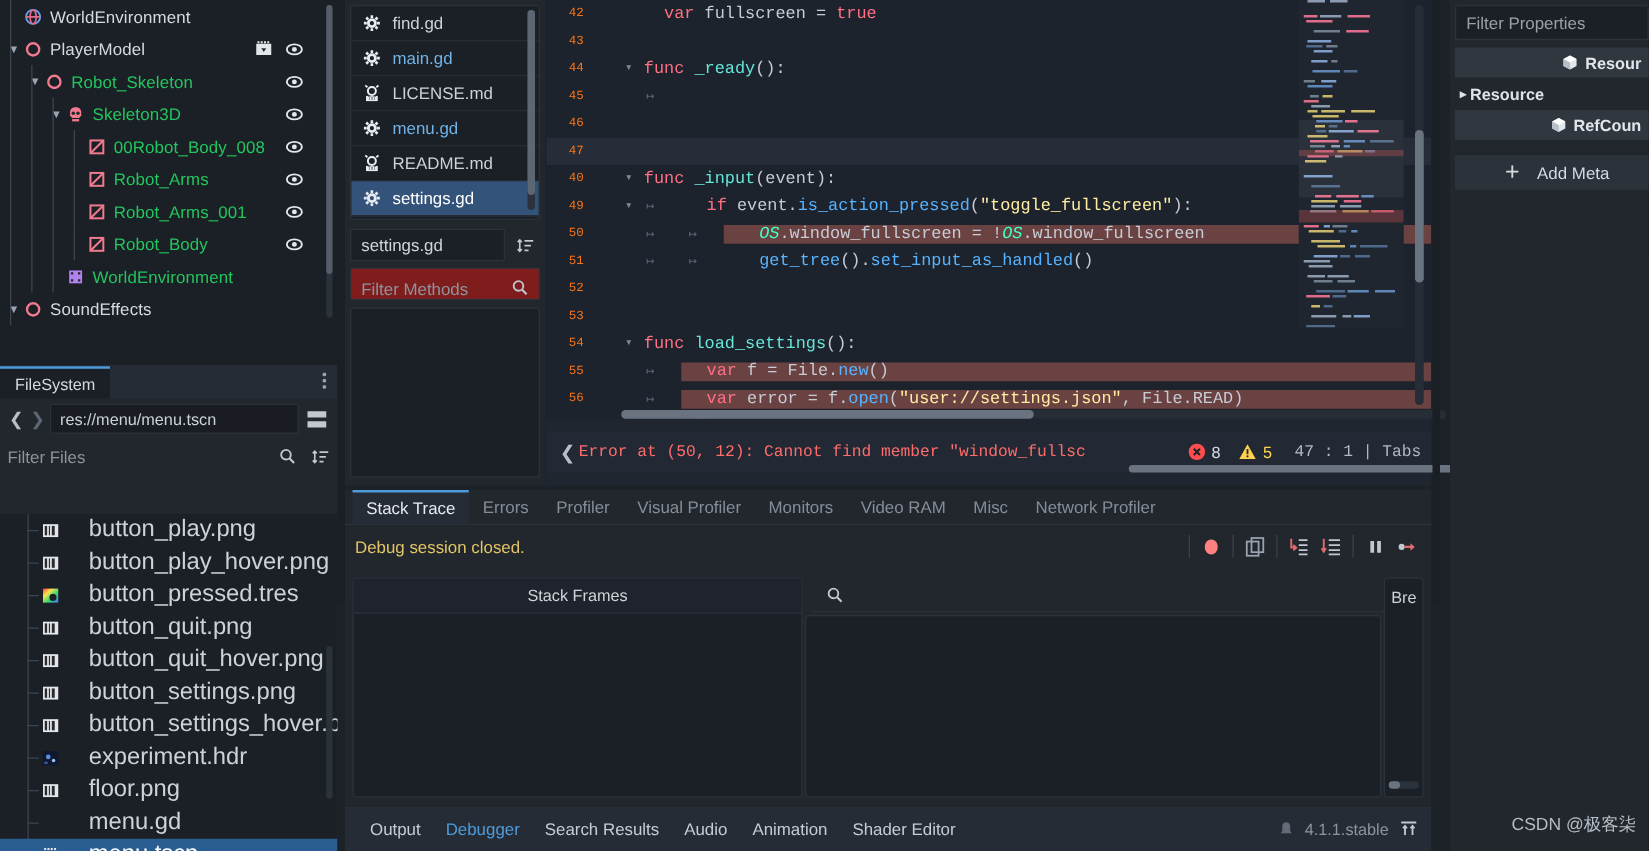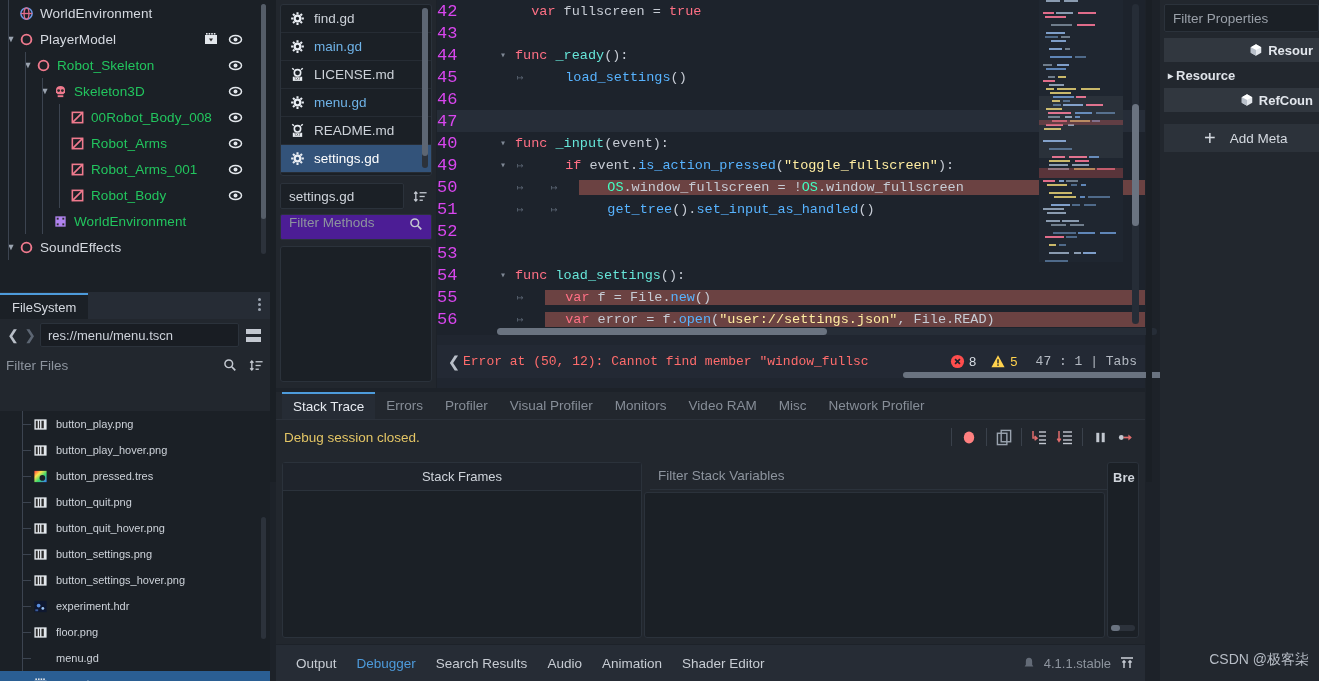--- a/index.html
+++ b/index.html
@@ -44,59 +44,59 @@
   .navbtn.dim { color:#5d6673; }
   .path-box { flex:1; height:24px; background:#191d23; border:1px solid #2b323b; border-radius:2px;
               display:flex; align-items:center; padding:0 7px; font-size:13px; color:#ccd1d9; }
   .sq-btn { width:22px; height:22px; display:flex; flex-direction:column; gap:3px; align-items:center; justify-content:center; }
   .sq-btn i { width:15px; height:5px; background:#c3c8d0; display:block; }
   .fs-filter { height:28px; display:flex; align-items:center; gap:4px; padding:0 2px 0 6px; background:#22272e; }
   .fs-filter .fi { flex:1; font-size:13.5px; color:#8d949e; }
   .fs-list { position:absolute; left:0; right:0; top:119px; bottom:0; background:#1b2026; overflow:hidden; }
   .fs-row { height:26px; display:flex; align-items:center; padding-left:22px; position:relative; }
   .fs-row.sel { background:#2a5e93; }
-  .fs-row .flabel { margin-left:7px; font-size:11px; color:#cdd2d9; }
+  .fs-row .flabel { margin-left:22px; font-size:19px; color:#cdd2d9; }
   .fs-row.sel .flabel { color:#ffffff; }
   .fs-tick { position:absolute; left:22px; top:13px; width:9px; height:1px; background:#3c4450; }
   .fs-trunk { position:absolute; left:22px; top:0; bottom:0; width:1px; background:#3c4450; }
   .fs-sb { position:absolute; right:4px; top:0; width:5px; background:#2c323b; border-radius:3px; }
 
   
   #script-col { position:absolute; left:276px; top:0; width:160px; height:388px; background:#22272e; }
   .sl-box { position:absolute; left:4px; top:4px; right:4px; height:172px; background:#1b2026;
             border:1px solid #2b323b; border-radius:3px; overflow:hidden; }
   .sl-row { height:28px; display:flex; align-items:center; padding-left:8px; border-bottom:1px solid #262c34; }
   .sl-row.sel { background:#33537a; }
   .sl-row .sname { margin-left:8px; font-size:13.5px; }
   .sl-sb { position:absolute; right:3px; top:3px; width:6px; height:160px; background:#2c323b; border-radius:3px; }
   .sl-sb i { position:absolute; left:0; top:0; width:6px; height:148px; background:#5d6673; border-radius:3px; display:block; }
   .sl-member { position:absolute; left:4px; top:182px; right:4px; height:28px; display:flex; align-items:center; gap:4px; }
   .member-box { flex:1; height:26px; background:#1b2026; border:1px solid #2b323b; border-radius:2px;
                 display:flex; align-items:center; padding:0 8px; font-size:13.5px; color:#d0d5dc; }
-  .sl-filter { position:absolute; left:4px; top:214px; right:4px; height:26px; background:#4c1d95;
-               border:1px solid #2b323b; border-radius:2px; display:flex; align-items:flex-start; padding:0 6px 0 8px; }
+  .sl-filter { position:absolute; left:4px; top:214px; right:4px; height:26px; background:#7f1d1d;
+               border:1px solid #2b323b; border-radius:2px; display:flex; align-items:flex-end; padding:0 6px 0 8px; }
   .sl-filter .fi { flex:1; font-size:13.5px; color:#8d949e; }
   .sl-empty { position:absolute; left:4px; top:246px; right:4px; bottom:6px; background:#1b2026;
               border:1px solid #2b323b; border-radius:3px; }
 
   
   #code-wrap { position:absolute; left:437px; top:0; width:708px; height:388px; background:#202630; }
   #code-area { position:absolute; left:0; top:0; right:0; height:335px; background:#1d232c; overflow:hidden; }
   .cline { height:22px; display:flex; align-items:center; font-family:"Liberation Mono", monospace;
            font-size:13.5px; white-space:pre; position:relative; }
   .cline.cur { background:#262d38; }
   .cline.errbg .codetext { background:#6b4242; }
-  .lnum { width:58px; flex:none; text-align:left; padding-right:10px; color:#d946ef; font-size:17px; }
+  .lnum { width:58px; flex:none; text-align:center; padding-right:10px; color:#f97316; font-size:10px; }
   .fold { width:16px; flex:none; text-align:center; color:#7e8794; font-size:10px; }
   .indmark { width:34px; flex:none; color:#5a6472; font-size:11px; padding-left:6px; }
   .codetext { flex:1; padding-left:4px; }
   .k  { color:#ff7085; }  
   .fn { color:#57b3ff; }  
   .fnd{ color:#66e6d9; }  
-  .ty { color:#42ffc2; }  
+  .ty { color:#42ffc2;font-style:italic; }  
   .st { color:#ffeda1; }
   .pl { color:#c6cbd4; }  
   .op { color:#c6cbd4; }
 
   
   #minimap { position:absolute; right:22px; top:0; width:84px; height:262px; background:#1f2630; overflow:hidden; }
   .mm { position:absolute; height:2px; }
   #mm-view { position:absolute; right:22px; top:96px; width:84px; height:62px; background:rgba(255,255,255,.05); }
   
   #code-vsb { position:absolute; right:6px; top:4px; width:7px; height:320px; background:#262d37; border-radius:4px; }
@@ -128,21 +128,21 @@
   .sf-head { height:28px; display:flex; align-items:center; justify-content:center;
              background:#1f242c; font-size:13px; color:#cfd4db; border-bottom:1px solid #2b323b; }
   .sv-col { flex:1; }
   .sv-filter { height:28px; background:#22272e; border-bottom:1px solid #2b323b;
                display:flex; align-items:center; padding:0 8px; }
   .sv-filter .fi { flex:1; font-size:13.5px; color:#8d949e; }
   .sv-body { position:absolute; left:368px; right:40px; top:100px; bottom:6px;
              background:#1b2026; border:1px solid #2b323b; border-radius:3px; }
   .bp-col { position:absolute; right:6px; top:70px; bottom:6px; width:32px;
             background:#1b2026; border:1px solid #2b323b; border-radius:3px; overflow:hidden; }
-  .bp-head { height:28px; display:flex; align-items:center; padding-left:5px; font-size:13px; color:#cfd4db;font-weight:bold; }
+  .bp-head { height:28px; display:flex; align-items:center; padding-left:5px; font-size:13px; color:#cfd4db; }
   .bp-sb { position:absolute; left:3px; bottom:6px; width:24px; height:6px; background:#2c323b; border-radius:3px; }
   .bp-sb i { position:absolute; left:0; top:0; width:9px; height:6px; background:#6a7380; border-radius:3px; display:block; }
 
   
   #bottombar { position:absolute; left:276px; top:645px; width:869px; height:36px;
                background:#262c35; display:flex; align-items:center; padding:0 10px; }
   .bb-item { padding:0 10px; font-size:13.5px; color:#c7ccd3; height:24px; display:flex; align-items:center; }
   .bb-item.active { color:#4d9bdb; }
   .bb-right { margin-left:auto; display:flex; align-items:center; gap:8px; }
   .ver { font-size:13px; color:#8d949e; }
@@ -671,21 +671,21 @@
     </div>
     <div class="sl-empty"></div>
   </div>
 
   <div id="code-wrap">
     <div id="code-area">
       <div id="code-lines">
           <div class="cline"><span class="lnum">42</span><span class="fold"></span><span class="codetext"><span class="pl">  </span><span class="k">var</span><span class="pl"> fullscreen </span><span class="op">=</span><span class="pl"> </span><span class="k">true</span></span></div>
           <div class="cline"><span class="lnum">43</span><span class="fold"></span><span class="codetext"></span></div>
           <div class="cline"><span class="lnum">44</span><span class="fold">▾</span><span class="codetext"><span class="k">func</span><span class="pl"> </span><span class="fnd">_ready</span><span class="pl">():</span></span></div>
-          <div class="cline"><span class="lnum">45</span><span class="fold"></span><span class="indmark">↦</span><span class="codetext"><span class="pl">  </span><span class="fn">load_settings</span><span class="pl">()</span></span></div>
+          <div class="cline"><span class="lnum">45</span><span class="fold"></span><span class="indmark">↦</span></div>
           <div class="cline"><span class="lnum">46</span><span class="fold"></span><span class="codetext"></span></div>
           <div class="cline cur"><span class="lnum">47</span><span class="fold"></span><span class="codetext"></span></div>
           <div class="cline"><span class="lnum">40</span><span class="fold">▾</span><span class="codetext"><span class="k">func</span><span class="pl"> </span><span class="fnd">_input</span><span class="pl">(event):</span></span></div>
           <div class="cline"><span class="lnum">49</span><span class="fold">▾</span><span class="indmark">↦</span><span class="codetext"><span class="pl">  </span><span class="k">if</span><span class="pl"> event.</span><span class="fn">is_action_pressed</span><span class="pl">(</span><span class="st">"toggle_fullscreen"</span><span class="pl">):</span></span></div>
           <div class="cline errbg"><span class="lnum">50</span><span class="fold"></span><span class="indmark">↦</span><span class="indmark">↦</span><span class="codetext"><span class="pl">   </span><span class="ty">OS</span><span class="pl">.window_fullscreen </span><span class="op">=</span><span class="pl"> !</span><span class="ty">OS</span><span class="pl">.window_fullscreen</span></span></div>
           <div class="cline"><span class="lnum">51</span><span class="fold"></span><span class="indmark">↦</span><span class="indmark">↦</span><span class="codetext"><span class="pl">   </span><span class="fn">get_tree</span><span class="pl">().</span><span class="fn">set_input_as_handled</span><span class="pl">()</span></span></div>
           <div class="cline"><span class="lnum">52</span><span class="fold"></span><span class="codetext"></span></div>
           <div class="cline"><span class="lnum">53</span><span class="fold"></span><span class="codetext"></span></div>
           <div class="cline"><span class="lnum">54</span><span class="fold">▾</span><span class="codetext"><span class="k">func</span><span class="pl"> </span><span class="fnd">load_settings</span><span class="pl">():</span></span></div>
           <div class="cline errbg"><span class="lnum">55</span><span class="fold"></span><span class="indmark">↦</span><span class="codetext"><span class="pl">  </span><span class="k">var</span><span class="pl"> f </span><span class="op">=</span><span class="pl"> File.</span><span class="fn">new</span><span class="pl">()</span></span></div>
@@ -883,21 +883,20 @@
           </svg>
       </div>
     </div>
 
     <div class="dbg-body">
       <div class="sf-col">
         <div class="sf-head">Stack Frames</div>
       </div>
       <div class="sv-col">
         <div class="sv-filter">
-          <div class="fi">Filter Stack Variables</div>
           <div class="icon" style="width:20px;height:20px;">
             <svg width="14" height="14" viewBox="0 0 16 16">
                 <circle cx="6.6" cy="6.6" r="4.4" fill="none" stroke="#c3c8d0" stroke-width="1.7"></circle>
                 <line x1="10" y1="10" x2="14" y2="14.2" stroke="#c3c8d0" stroke-width="1.9"></line>
               </svg>
           </div>
         </div>
       </div>
     </div>
     <div class="sv-body"></div>

